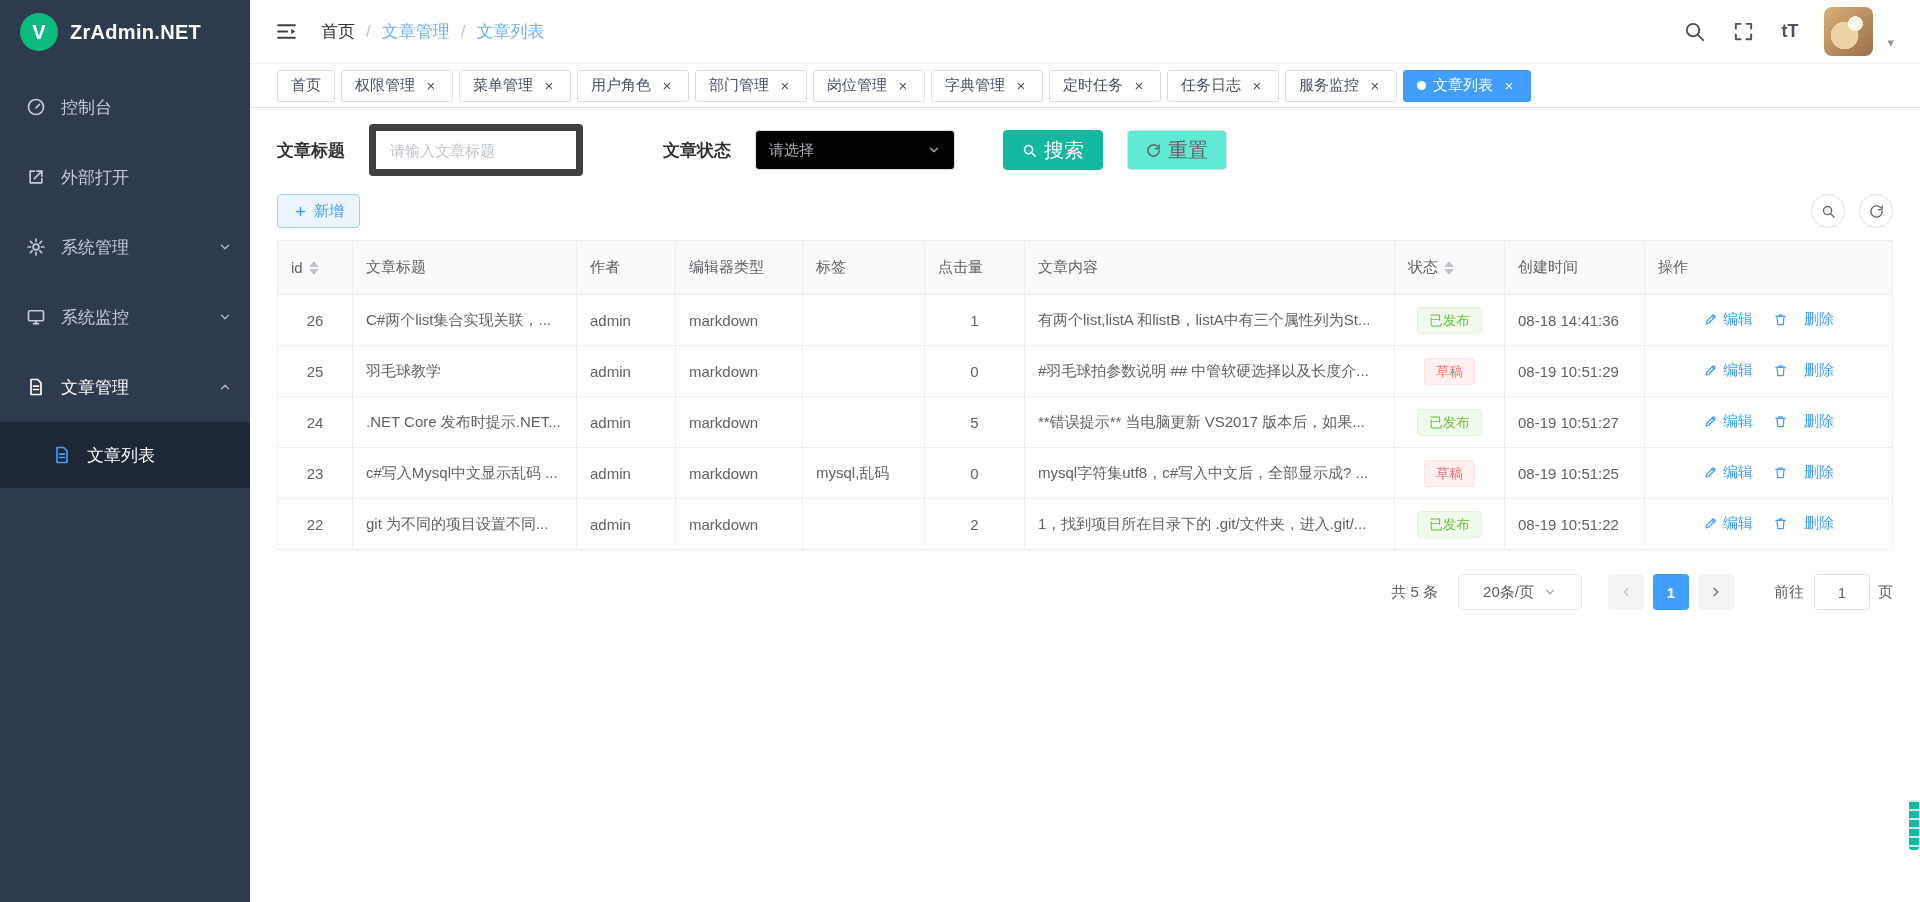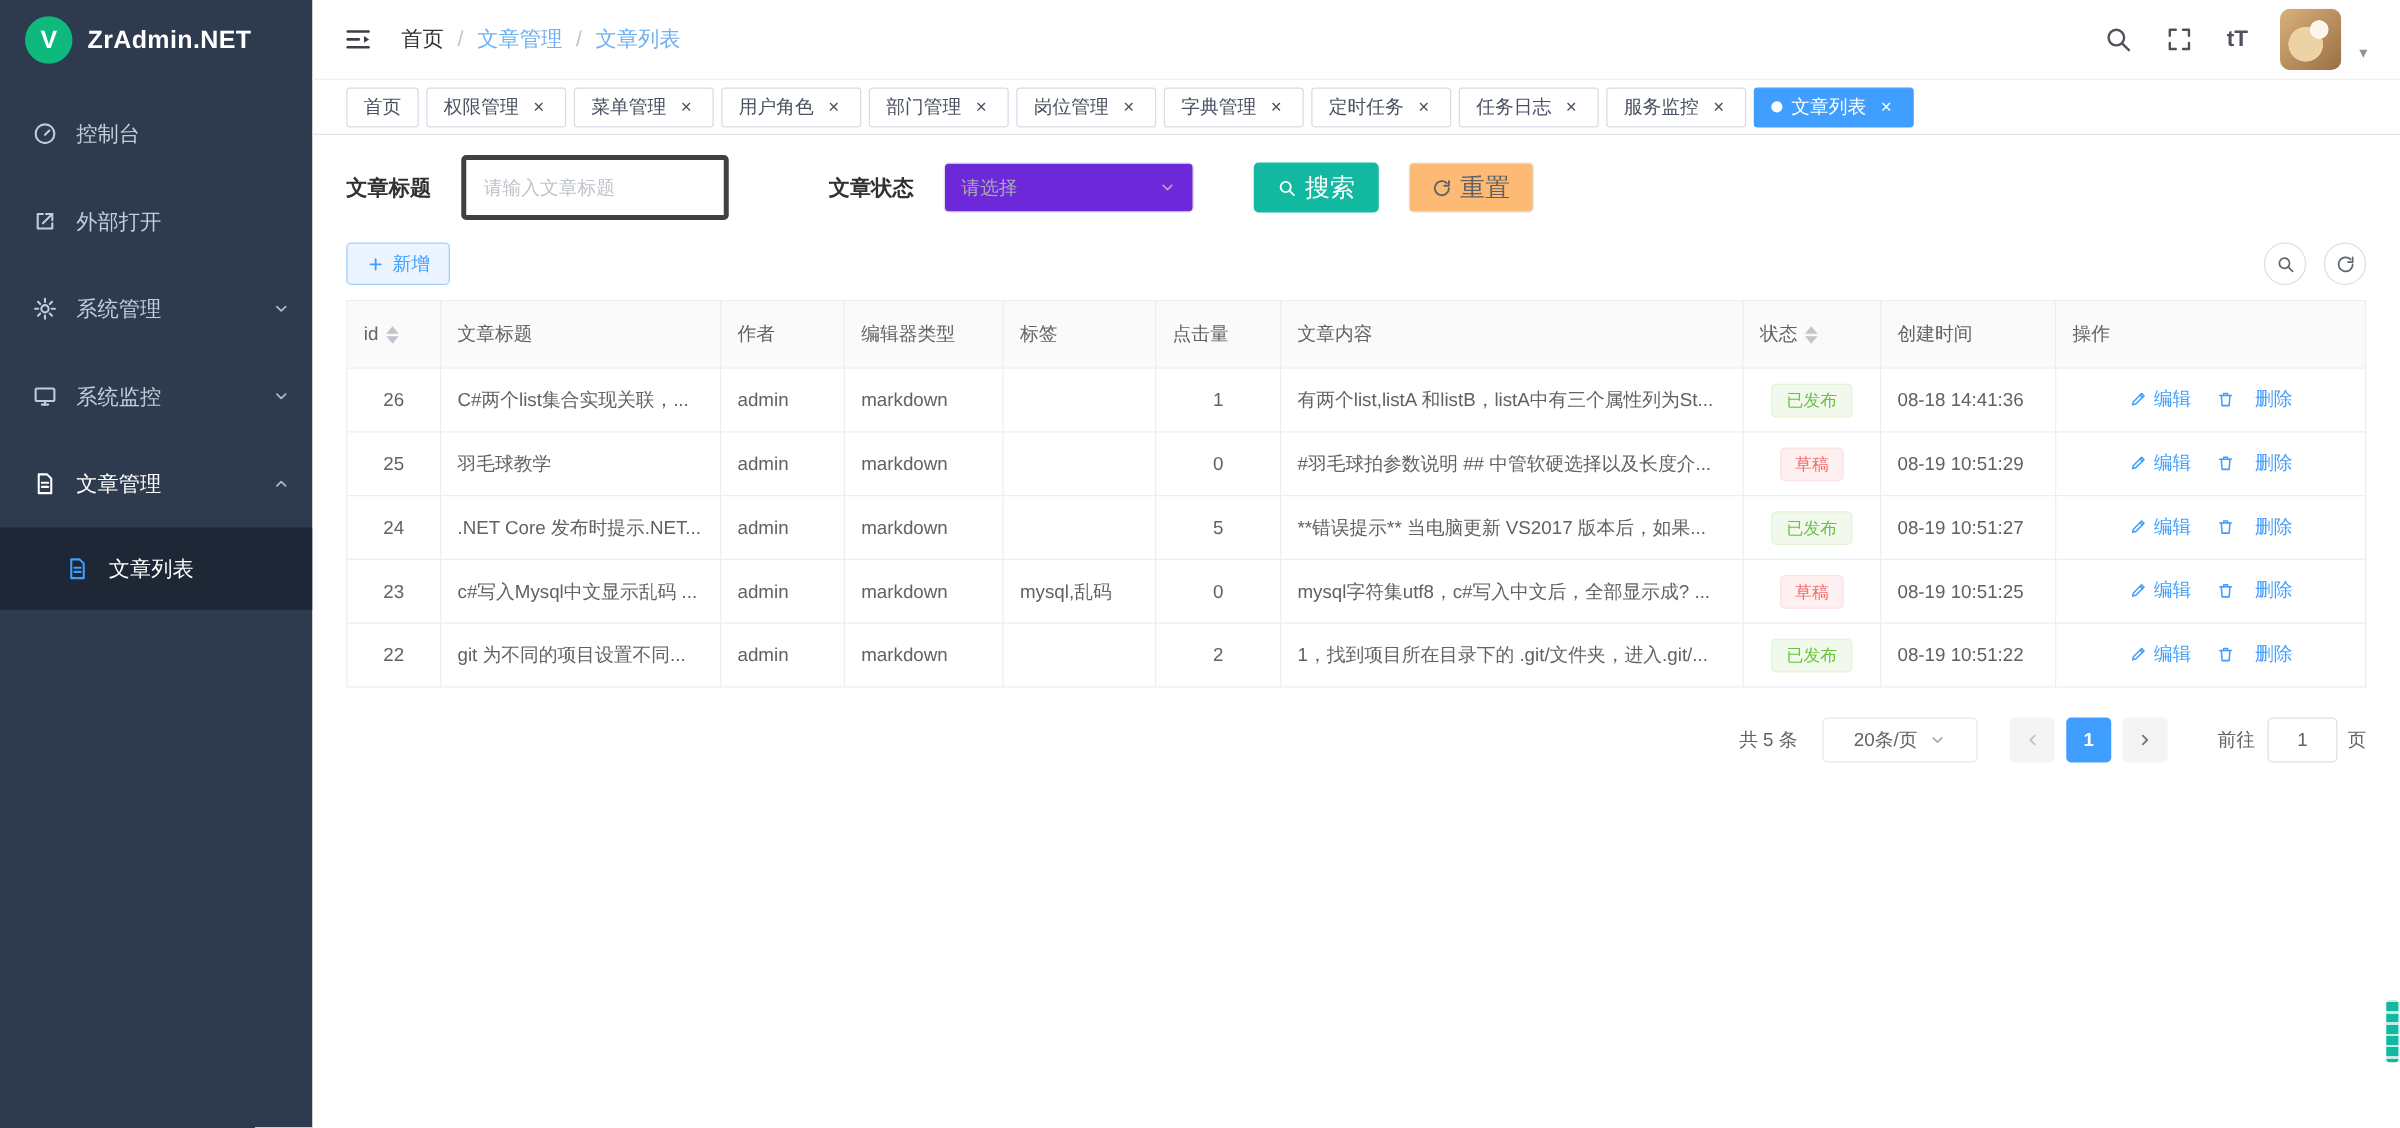--- a/index.html
+++ b/index.html
@@ -63,32 +63,32 @@
     display:inline-flex; align-items:center; justify-content:center; border-radius:50%; cursor:pointer; }
   .tab.active { background:var(--primary,#409eff); border-color:var(--primary,#409eff); color:#fff; }
   .tab-dot { width:9px; height:9px; border-radius:50%; background:#fff; margin-right:7px; }
 
   
   .content { flex:1; padding:22px 27px 0 27px; }
 
   .filter-row { display:flex; align-items:center; height:40px; margin-bottom:24px; }
   .f-label { font-size:17px; font-weight:700; color:#303133; margin-right:24px; white-space:nowrap; }
   .f-label.lbl2 { margin-left:80px; }
-  .f-input { width:214px; height:52px; border:4px solid #404040; border-radius:4px; padding:0 14px;
+  .f-input { width:214px; height:52px; border:7px solid #404040; border-radius:4px; padding:0 14px;
     font-size:15px; color:#606266; outline:none; font-family:inherit; }
   .f-input::placeholder { color:#bfc4cc; }
   .f-select { width:200px; height:40px; border:1px solid #dcdfe6; border-radius:4px; display:flex;
-    align-items:center; justify-content:space-between; padding:0 13px; cursor:pointer; background:#6d28d9; }
+    align-items:center; justify-content:space-between; padding:0 13px; cursor:pointer; background:#000000; }
   .sel-placeholder { color:#a8abb2; font-size:15px; }
   .sel-arrow { width:14px; height:14px; color:#a8abb2; display:inline-flex; }
   .sel-arrow svg { width:14px; height:14px; }
   .btn { height:40px; border-radius:4px; font-size:20px; display:inline-flex; align-items:center;
     gap:7px; padding:0 18px; cursor:pointer; font-family:inherit; }
   .btn-search { margin-left:48px; background:var(--teal,#13b8a1); border:1px solid var(--teal,#13b8a1); color:#fff; }
-  .btn-reset { margin-left:24px; background:#fdba74; border:1px solid #dcdfe6; color:#606266; }
+  .btn-reset { margin-left:24px; background:#5eead4; border:1px solid #dcdfe6; color:#606266; }
   .b-icon { width:15px; height:15px; display:inline-flex; }
   .b-icon svg { width:15px; height:15px; }
 
   .toolbar-row { display:flex; align-items:center; margin-bottom:12px; }
   .btn-add { height:34px; padding:0 15px; border-radius:4px; background:#ecf5ff; border:1px solid #a0cfff;
     color:var(--primary,#409eff); font-size:15px; display:inline-flex; align-items:center; gap:6px;
     cursor:pointer; font-family:inherit; }
   .toolbar-icons { margin-left:auto; display:flex; gap:14px; }
   .circle-btn { width:34px; height:34px; border-radius:50%; border:1px solid #dcdfe6; background:#fff;
     color:#5f6670; display:inline-flex; align-items:center; justify-content:center; cursor:pointer; }

